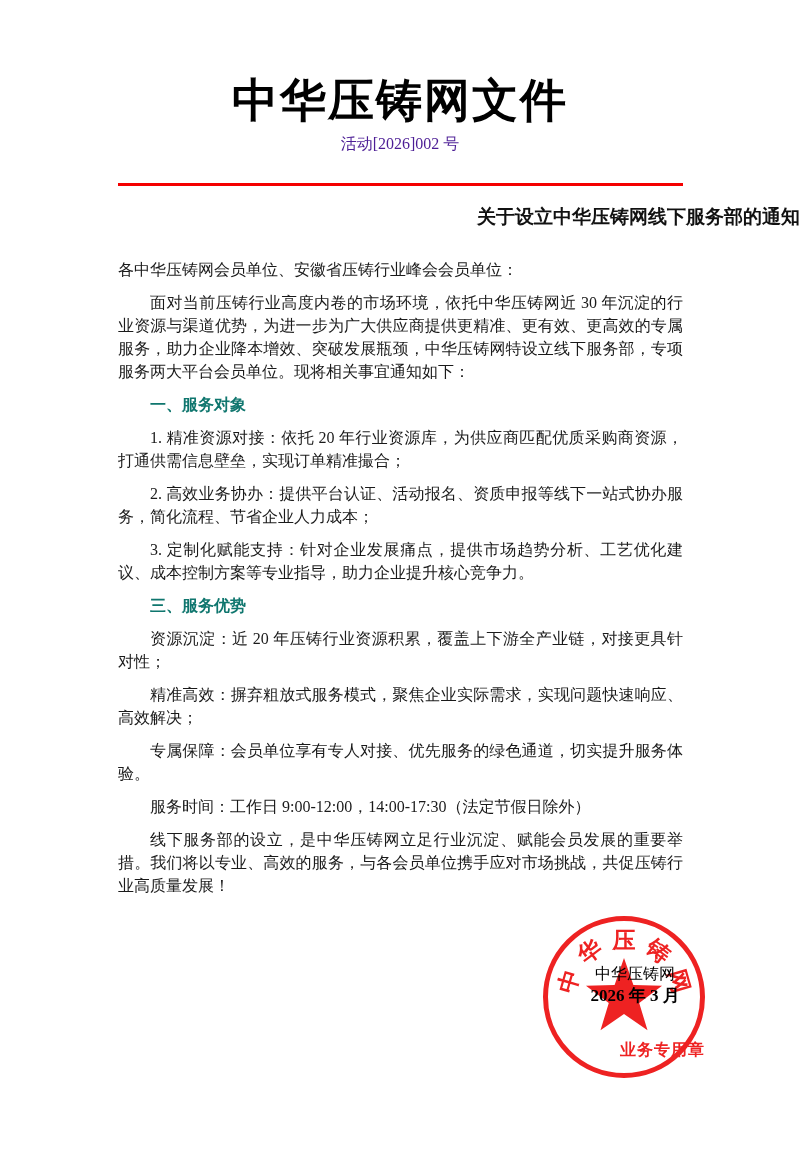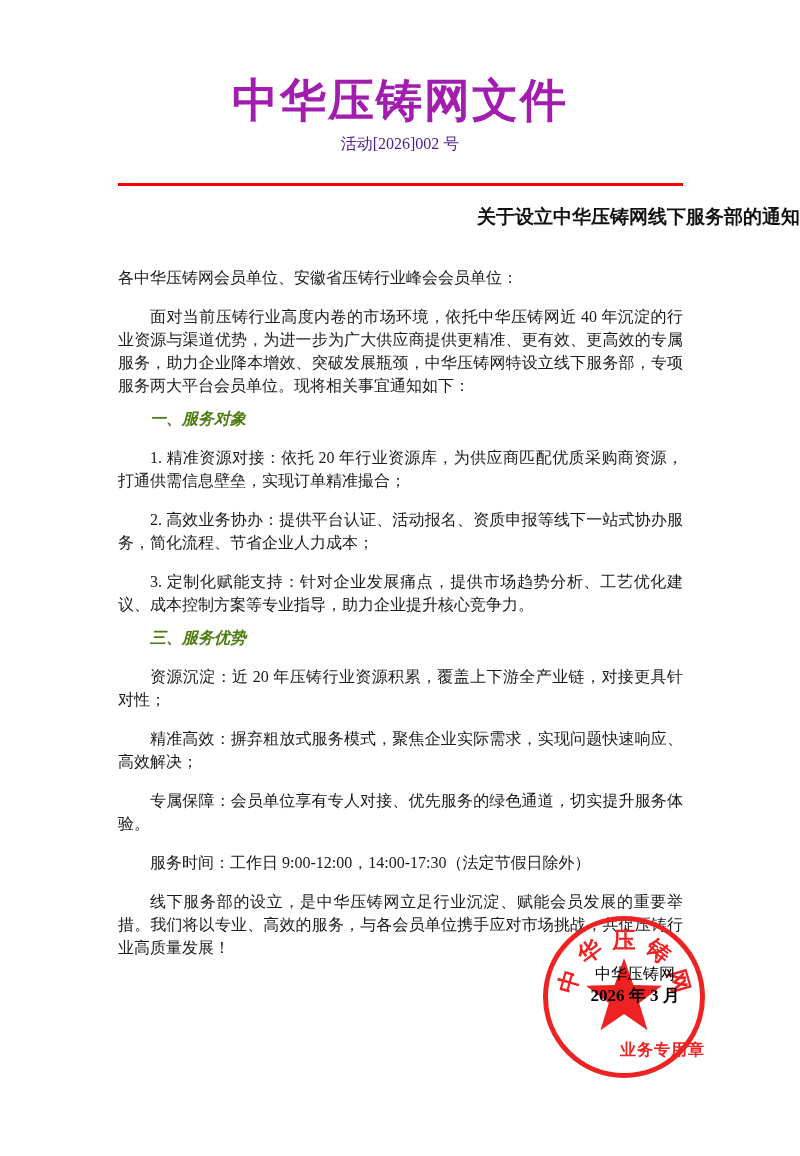--- a/index.html
+++ b/index.html
@@ -2,42 +2,42 @@
 <html><head>
 <meta charset="utf-8">
 <style>
   html,body{margin:0;padding:0;background:#ffffff;}
   .page{
     position:relative;width:800px;height:1156px;background:#ffffff;overflow:hidden;
     font-family:"Liberation Serif","DejaVu Serif",serif;color:#1a1a1a;
   }
   .org-title{
     position:absolute;top:70px;left:0;width:800px;text-align:center;
-    font-size:46px;line-height:62px;font-weight:bold;color:#a21caf;letter-spacing:2px;
+    font-size:46px;line-height:62px;font-weight:bold;color:#000000;letter-spacing:2px;
   }
   .doc-number{
     position:absolute;top:132px;left:0;width:800px;text-align:center;
     font-size:16px;line-height:24px;color:#4c1d95;
   }
   .red-rule{
     position:absolute;top:183px;left:118px;width:565px;height:3px;background:#f40000;
   }
   .doc-title{
     position:absolute;top:202px;left:0;width:800px;text-align:right;
     font-size:19px;line-height:30px;font-weight:bold;color:#111;
   }
   .body{
     position:absolute;top:250px;left:118px;width:565px;
     font-size:16px;line-height:23px;text-align:justify;
   }
-  .body p{margin:16px 0 10px 0;}
+  .body p{margin:8px 0 10px 0;}
   .body p.indent{text-indent:2em;}
   .body h3{
     margin:2px 0 10px 0;font-size:16px;line-height:23px;font-weight:bold;
-    text-indent:2em;color:#4d7c0f;font-style:italic;
+    text-indent:2em;color:#0f766e;
   }
   
   .stamp{
     position:absolute;left:543px;top:916px;width:162px;height:162px;z-index:1;
   }
   .stamp-ring{
     position:absolute;left:0;top:0;width:152px;height:152px;
     border:5px solid #ee2222;border-radius:50%;
   }
   .stamp .arc{
@@ -64,21 +64,21 @@
   <div class="org-title">中华压铸网文件</div>
 
   <div class="doc-number">活动[2026]002 号</div>
 
   <div class="red-rule"></div>
 
   <div class="doc-title">关于设立中华压铸网线下服务部的通知</div>
 
   <div class="body">
     <p>各中华压铸网会员单位、安徽省压铸行业峰会会员单位：</p>
-    <p class="indent">面对当前压铸行业高度内卷的市场环境，依托中华压铸网近 40 年沉淀的行业资源与渠道优势，为进一步为广大供应商提供更精准、更有效、更高效的专属服务，助力企业降本增效、突破发展瓶颈，中华压铸网特设立线下服务部，专项服务两大平台会员单位。现将相关事宜通知如下：</p>
+    <p class="indent">面对当前压铸行业高度内卷的市场环境，依托中华压铸网近 30 年沉淀的行业资源与渠道优势，为进一步为广大供应商提供更精准、更有效、更高效的专属服务，助力企业降本增效、突破发展瓶颈，中华压铸网特设立线下服务部，专项服务两大平台会员单位。现将相关事宜通知如下：</p>
 
     <h3>一、服务对象</h3>
 
     <p class="indent">1. 精准资源对接：依托 20 年行业资源库，为供应商匹配优质采购商资源，打通供需信息壁垒，实现订单精准撮合；</p>
     <p class="indent">2. 高效业务协办：提供平台认证、活动报名、资质申报等线下一站式协办服务，简化流程、节省企业人力成本；</p>
     <p class="indent">3. 定制化赋能支持：针对企业发展痛点，提供市场趋势分析、工艺优化建议、成本控制方案等专业指导，助力企业提升核心竞争力。</p>
 
     <h3>三、服务优势</h3>
     <p class="indent">资源沉淀：近 20 年压铸行业资源积累，覆盖上下游全产业链，对接更具针对性；</p>
     <p class="indent">精准高效：摒弃粗放式服务模式，聚焦企业实际需求，实现问题快速响应、高效解决；</p>

